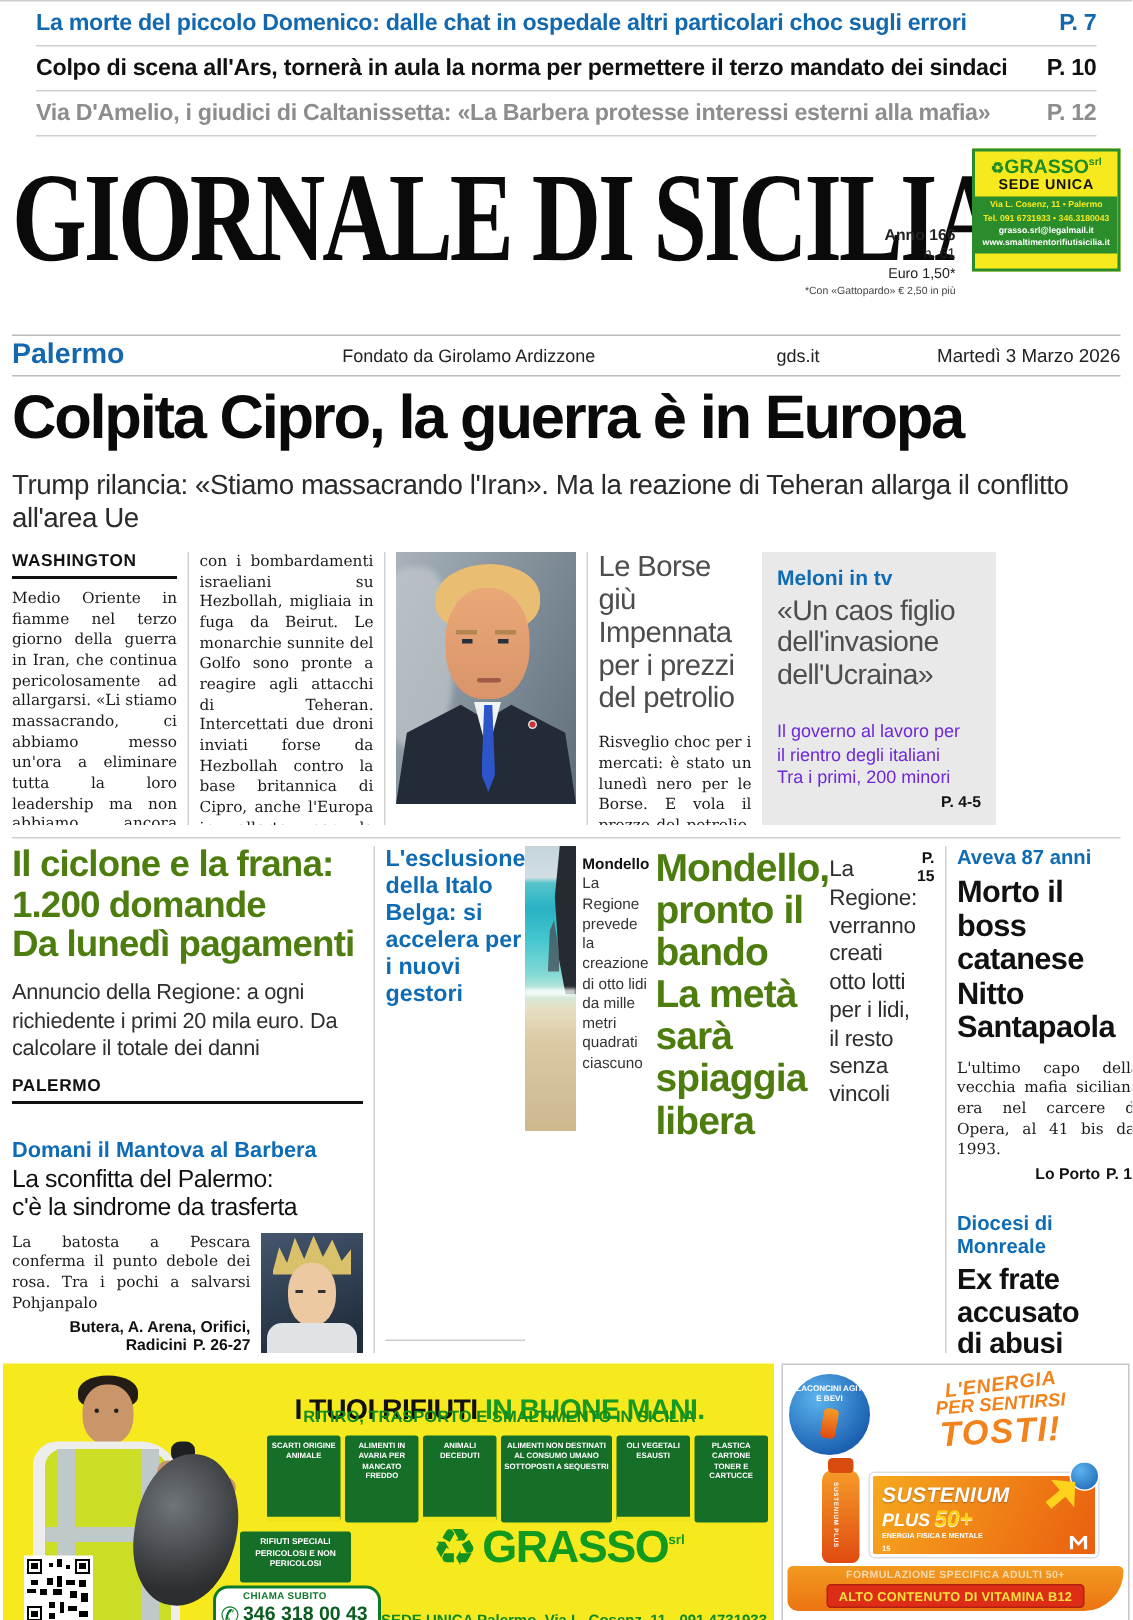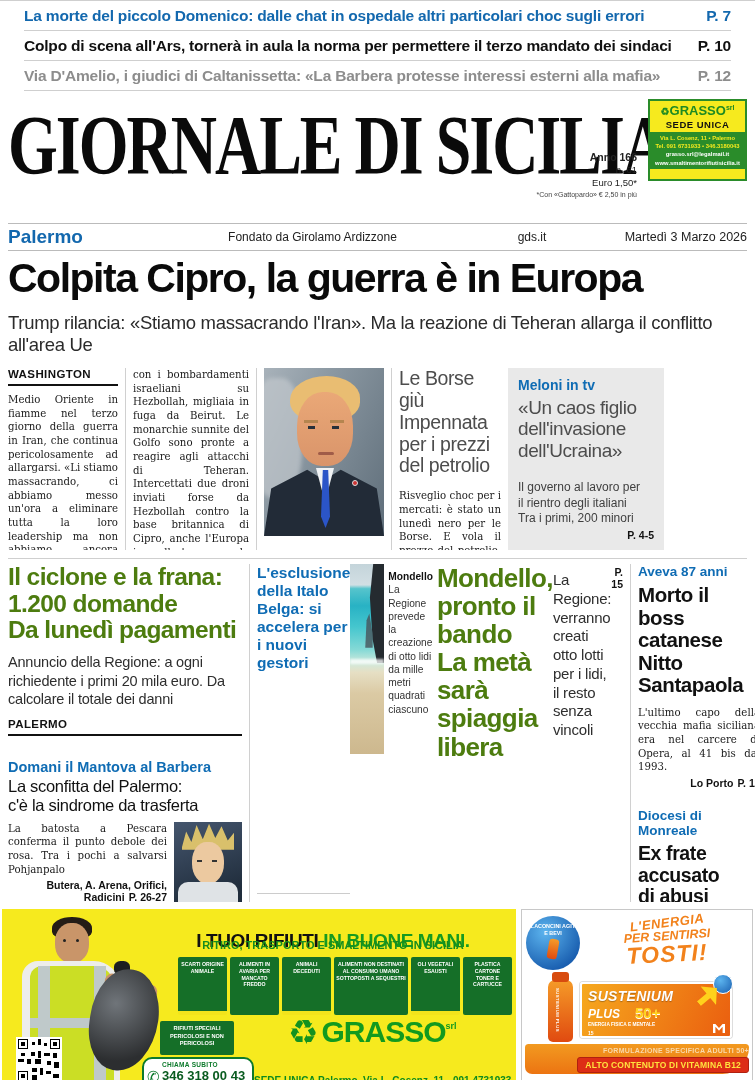--- a/index.html
+++ b/index.html
@@ -65,21 +65,21 @@
   .t-shirt { position:absolute; left:52px; top:100px; width:18px; height:34px; background:#f0f2f4; clip-path:polygon(0 0,100% 0,50% 100%); }
   .t-tie { position:absolute; left:57px; top:102px; width:9px; height:58px; background:#2b55c8; clip-path:polygon(20% 0,80% 0,100% 80%,50% 100%,0 80%); }
   .t-pin { position:absolute; left:88px; top:112px; width:6px; height:6px; background:#c33; border-radius:50%; border:1px solid #ddd; }
 
   .borse { width:102px; flex:none; display:flex; flex-direction:column; }
   .gray-head { font-size:19.5px; line-height:1.12; font-weight:400; color:#4d4d4d; letter-spacing:-0.4px; }
   .borse .body-serif { margin-top:12px; }
   .meloni { width:156px; flex:none; margin-left:7px; background:#e9e9e9; padding:9px 10px; display:flex; flex-direction:column; }
   .meloni .kicker-blue { font-size:14px; }
   .meloni .gray-head { margin-top:4px; font-size:19px; }
-  .meloni-body { font-size:12px; line-height:1.3; color:#404040; margin-top:auto; }
+  .meloni-body { font-size:12px; line-height:1.3; color:#6d28d9; margin-top:auto; }
 
   .hrule { height:1px; background:#cfcfcf; margin:8px 8px 0; }
 
   
   .middle { display:flex; height:338px; margin-top:5px; padding:0 8px; overflow:hidden; }
   .mid-left { width:234px; flex:none; display:flex; flex-direction:column; }
   .mid-head { font-size:24.5px; font-weight:800; line-height:1.08; letter-spacing:-0.6px; color:#4d7c0f; }
   .mid-deck { font-size:14.5px; line-height:1.25; color:#2e2e2e; margin:10px 0 10px; letter-spacing:-0.2px; }
   .mini-cols { display:flex; height:108px; overflow:hidden; }
   .mini-col { flex:1; }
@@ -155,27 +155,27 @@
   .s-arc .a1 { font-size:13px; transform:rotate(-7deg); letter-spacing:.5px; }
   .s-arc .a2 { font-size:12.5px; transform:rotate(-4deg); margin-top:-1px; }
   .s-arc .a3 { font-size:23px; transform:rotate(-3deg); letter-spacing:1px; margin-top:-2px; }
   .s-bottle { position:absolute; left:26px; top:70px; width:25px; height:62px; background:linear-gradient(#f59b28,#e04a10); border-radius:7px 7px 5px 5px; }
   .s-cap { position:absolute; left:4px; top:-8px; width:17px; height:10px; background:#d84b0e; border-radius:3px; }
   .s-bottle-label { position:absolute; left:7px; top:8px; writing-mode:vertical-rl; font-size:4.2px; color:#fff; font-weight:700; letter-spacing:.5px; }
   .s-box { position:absolute; left:58px; top:72px; width:152px; height:56px; background:linear-gradient(115deg,#f6a91e,#ea5e0f); border:2px solid #fff; box-shadow:0 0 0 1px #ddd; border-radius:3px; padding:4px 6px; }
   .s-name { font-size:14px; font-weight:800; font-style:italic; color:#fff; letter-spacing:.3px; text-shadow:0 1px 1px rgba(0,0,0,.3); }
   .s-row { display:flex; align-items:baseline; }
   .s-plus { font-size:12px; font-weight:800; font-style:italic; color:#fff; }
-  .s-50 { font-size:15px; font-weight:800; color:#ffd21c; margin-left:15px; text-shadow:0 1px 0 #fff; }
+  .s-50 { font-size:15px; font-weight:800; font-style:italic; color:#ffd21c; margin-left:3px; text-shadow:0 1px 0 #fff; }
   .s-sub { font-size:4.8px; font-weight:700; color:#fff; margin-top:1px; }
   .s-count { font-size:5px; font-weight:700; color:#fff; margin-top:3px; }
   .s-arrow { position:absolute; right:10px; top:0; width:24px; height:24px; background:#ffd21c; clip-path:polygon(0 62%,52% 62%,52% 100%,100% 48%,52% 0,52% 38%,0 38%); transform:rotate(-40deg); }
   .s-minibadge { position:absolute; right:-3px; top:-10px; width:20px; height:20px; border-radius:50%; background:radial-gradient(circle at 35% 30%, #5cb4ee, #1a5fb0); border:1.5px solid #fff; }
   .s-mlogo { position:absolute; right:5px; bottom:3px; width:12px; height:9px; background:#fff; clip-path:polygon(0 100%,0 0,20% 0,50% 45%,80% 0,100% 0,100% 100%,80% 100%,80% 30%,52% 72%,48% 72%,20% 30%,20% 100%); }
-  .s-band { position:absolute; left:3px; right:3px; top:134px; height:30px; background:linear-gradient(#f29a20,#ec7412); border-radius:4px 4px 30px 8px; text-align:right; padding-top:3px; }
+  .s-band { position:absolute; left:3px; right:3px; top:134px; height:30px; background:linear-gradient(#f29a20,#ec7412); border-radius:4px 4px 30px 8px; text-align:center; padding-top:3px; }
   .s-band1 { font-size:7px; font-weight:800; color:#f8d9ac; letter-spacing:.3px; }
   .s-band2 { display:inline-block; margin-top:2px; background:#dd2d16; color:#ffe23e; font-size:8.5px; font-weight:800; padding:2px 7px; border-radius:3px; border:1px solid #b02010; letter-spacing:.2px; }
   .s-foot { position:absolute; left:5px; right:5px; bottom:2px; height:20px; display:flex; justify-content:space-between; align-items:center; }
 </style>
 </head>
 <body>
 
 <div class="page">
 
   <header class="topstrip">

